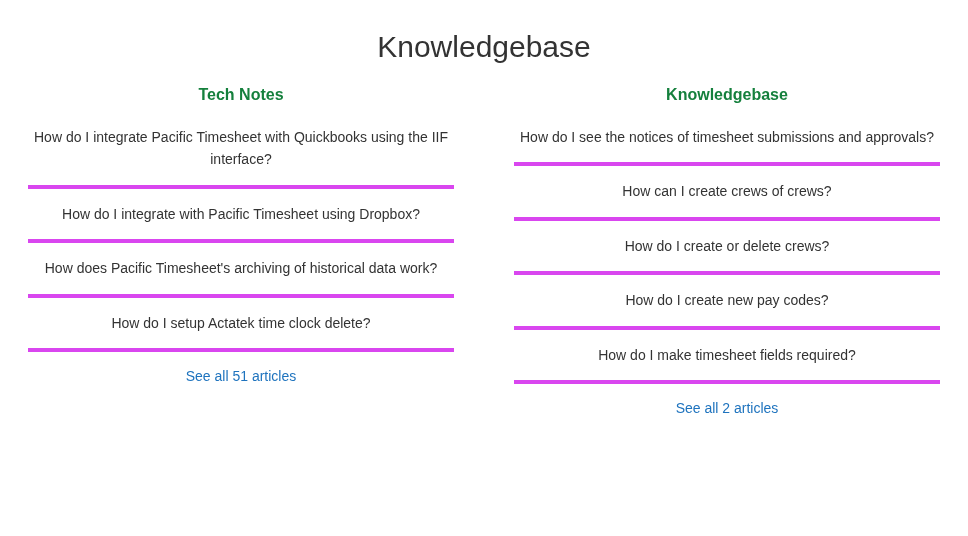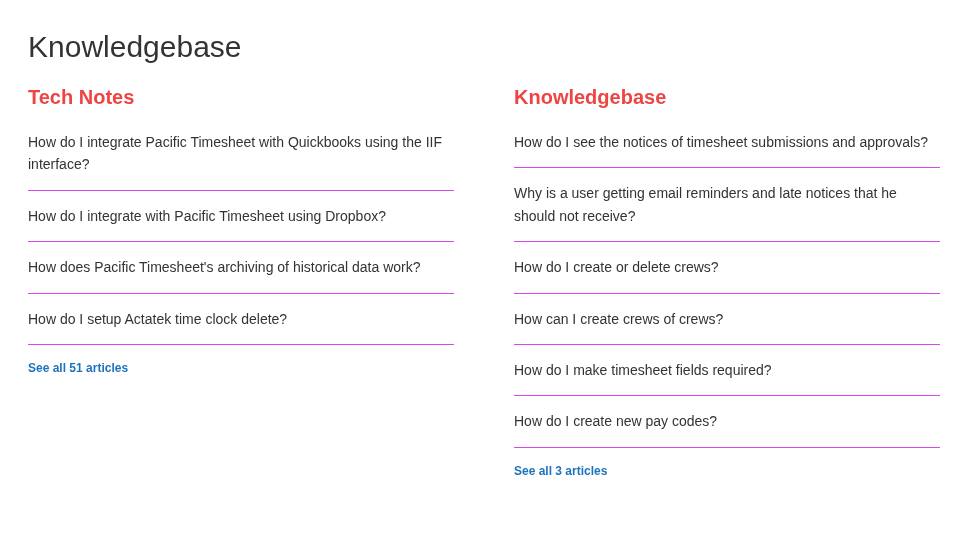--- a/index.html
+++ b/index.html
@@ -1,18 +1,19 @@
 <!DOCTYPE html>
 <html><head>
   <meta charset="utf-8">
   <style>
     * {
       margin: 0;
       padding: 0;
       box-sizing: border-box;
+      text-align: center;
     }
     body {
       font-family: "Segoe UI", -apple-system, BlinkMacSystemFont, Arial, sans-serif;
       background: #fff;
       color: #333;
       width: 968px;
       height: 536px;
       padding: 30px 28px;
     }
     .page-title {
@@ -22,51 +23,50 @@
       margin-bottom: 22px;
     }
     .sections {
       display: flex;
       gap: 60px;
     }
     .section {
       flex: 1;
     }
     .section-title {
-      font-size: 20px;
+      font-size: 16px;
       font-weight: 600;
-      color: #ef4444;
+      color: #15803d;
       margin-bottom: 14px;
     }
     .article-list {
       list-style: none;
     }
     .article-item {
-      border-bottom: 1px solid #d946ef;
+      border-bottom: 4px solid #d946ef;
       padding: 14px 0;
     }
     .article-item:first-child {
       padding-top: 8px;
     }
     .article-link {
       font-size: 14px;
       color: #333;
       text-decoration: none;
       line-height: 1.6;
       display: block;
       cursor: pointer;
     }
     .see-all {
       display: inline-block;
       margin-top: 16px;
-      font-size: 12px;
+      font-size: 14px;
       color: #1e73be;
       text-decoration: none;
       cursor: pointer;
-      font-weight: bold;
     }
   </style>
 </head>
 <body>
 
 <h1 class="page-title">Knowledgebase</h1>
 
 <div class="sections">
 
   <div class="section">
@@ -88,31 +88,28 @@
     <a class="see-all">See all 51 articles</a>
   </div>
 
   <div class="section">
     <h2 class="section-title">Knowledgebase</h2>
     <ul class="article-list">
       <li class="article-item">
         <a class="article-link">How do I see the notices of timesheet submissions and approvals?</a>
       </li>
       <li class="article-item">
-        <a class="article-link">Why is a user getting email reminders and late notices that he should not receive?</a>
+        <a class="article-link">How can I create crews of crews?</a>
       </li>
       <li class="article-item">
         <a class="article-link">How do I create or delete crews?</a>
       </li>
       <li class="article-item">
-        <a class="article-link">How can I create crews of crews?</a>
+        <a class="article-link">How do I create new pay codes?</a>
       </li>
       <li class="article-item">
         <a class="article-link">How do I make timesheet fields required?</a>
       </li>
-      <li class="article-item">
-        <a class="article-link">How do I create new pay codes?</a>
-      </li>
     </ul>
-    <a class="see-all">See all 3 articles</a>
+    <a class="see-all">See all 2 articles</a>
   </div>
 
 </div>
 
 </body></html>

